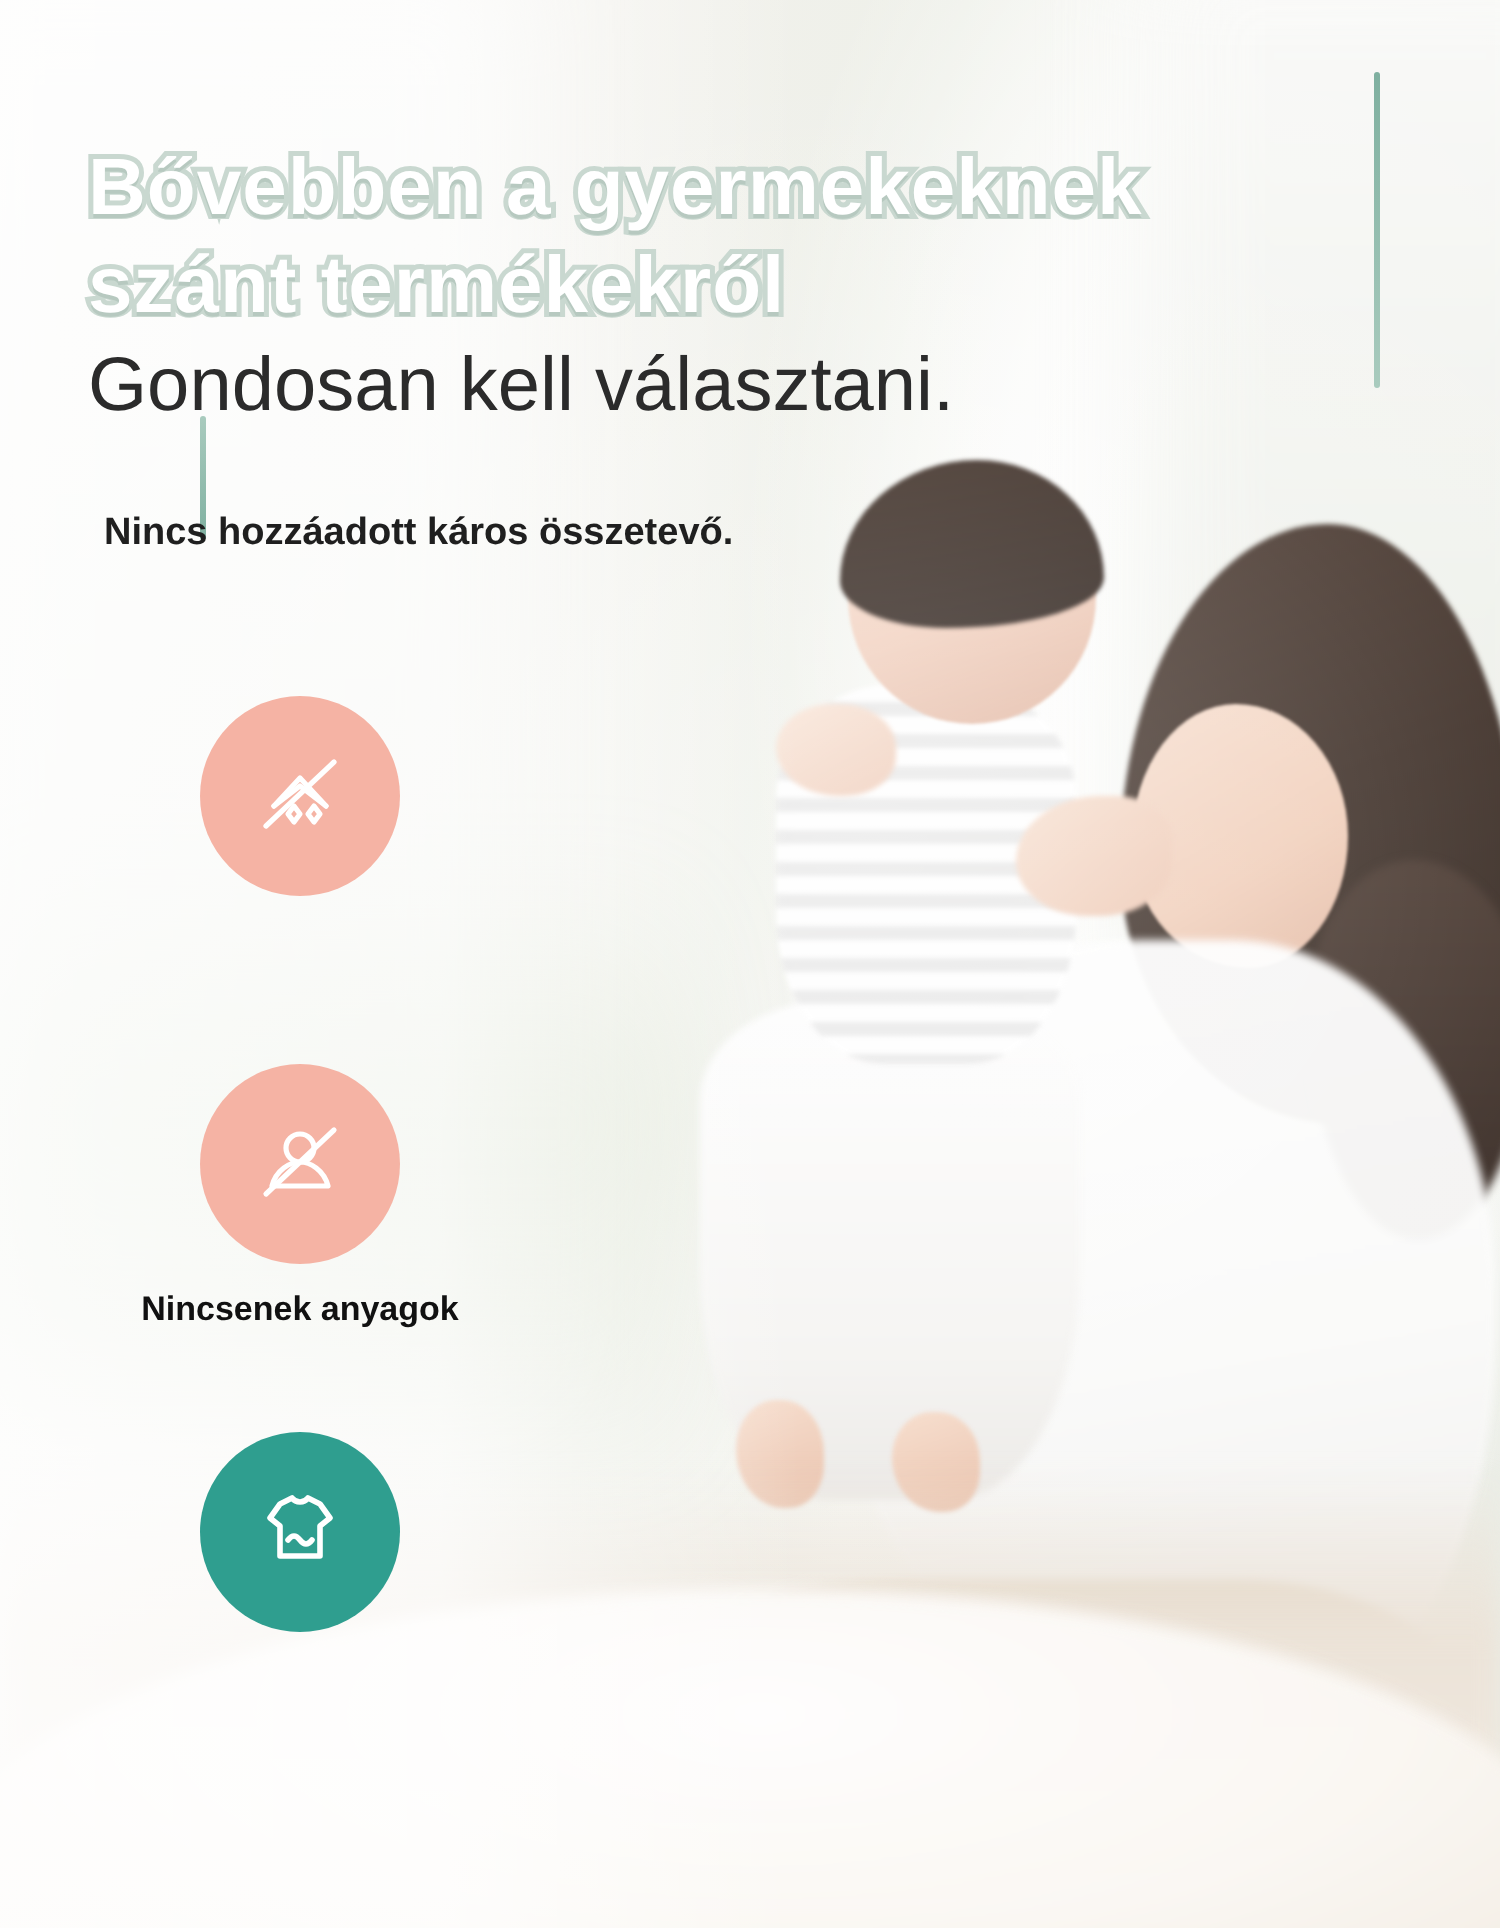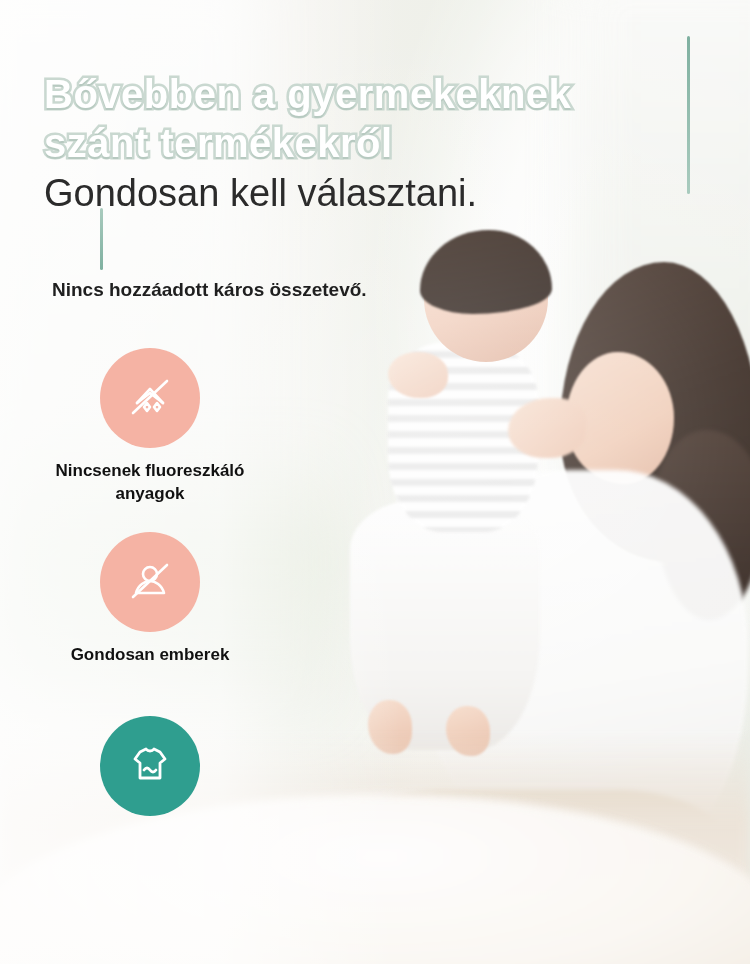--- a/index.html
+++ b/index.html
@@ -225,21 +225,20 @@
     font-size: 38px;
     color: #2b2b2b;
     font-weight: 400;
   }
   .note {
     position: absolute;
     left: 52px; top: 256px;
     font-size: 19px;
     color: #1f1f1f;
     font-weight: bold;
-    margin-top: 23px;
   }
 
   
   .feature {
     position: absolute;
     left: 40px;
     width: 220px;
     text-align: center;
   }
   .feature .badge {
@@ -312,36 +311,35 @@
           <g fill="none" stroke="#ffffff" stroke-width="2.6" stroke-linecap="round" stroke-linejoin="round">
             <path d="M16 36 L29 22 L42 36"></path>
             <path d="M16 36 L29 26 L42 36"></path>
             <path d="M23 40 l3 -4 3 4 -3 4 z"></path>
             <path d="M33 40 l3 -4 3 4 -3 4 z"></path>
             <line x1="12" y1="46" x2="46" y2="14"></line>
           </g>
         </svg>
       </span>
     </div>
-    <div class="caption">Nincsenek fluoreszkáló anyagok</div>
   </div>
 
   <div class="feature f2">
     <div class="badge pink">
       <span>
         <svg width="58" height="58" viewBox="0 0 58 58" aria-hidden="true">
           <g fill="none" stroke="#ffffff" stroke-width="2.6" stroke-linecap="round" stroke-linejoin="round">
             <circle cx="29" cy="23" r="7"></circle>
             <path d="M15 42 c2 -8 9 -12 14 -12 s12 4 14 12 z"></path>
             <line x1="12" y1="46" x2="46" y2="14"></line>
           </g>
         </svg>
       </span>
     </div>
-    <div class="caption">Gondosan emberek</div>
+    <div class="caption">Nincsenek anyagok</div>
   </div>
 
   <div class="feature f3">
     <div class="badge teal">
       <span>
         <svg width="60" height="60" viewBox="0 0 60 60" aria-hidden="true">
           <g fill="none" stroke="#ffffff" stroke-width="2.8" stroke-linecap="round" stroke-linejoin="round">
             <path d="M20 18 L26 15 a5 5 0 0 0 8 0 L40 18 L45 25 L40 29 L40 44 L20 44 L20 29 L15 25 Z"></path>
             <path d="M24 36 q3 -4 6 0 q3 4 6 0"></path>
           </g>

